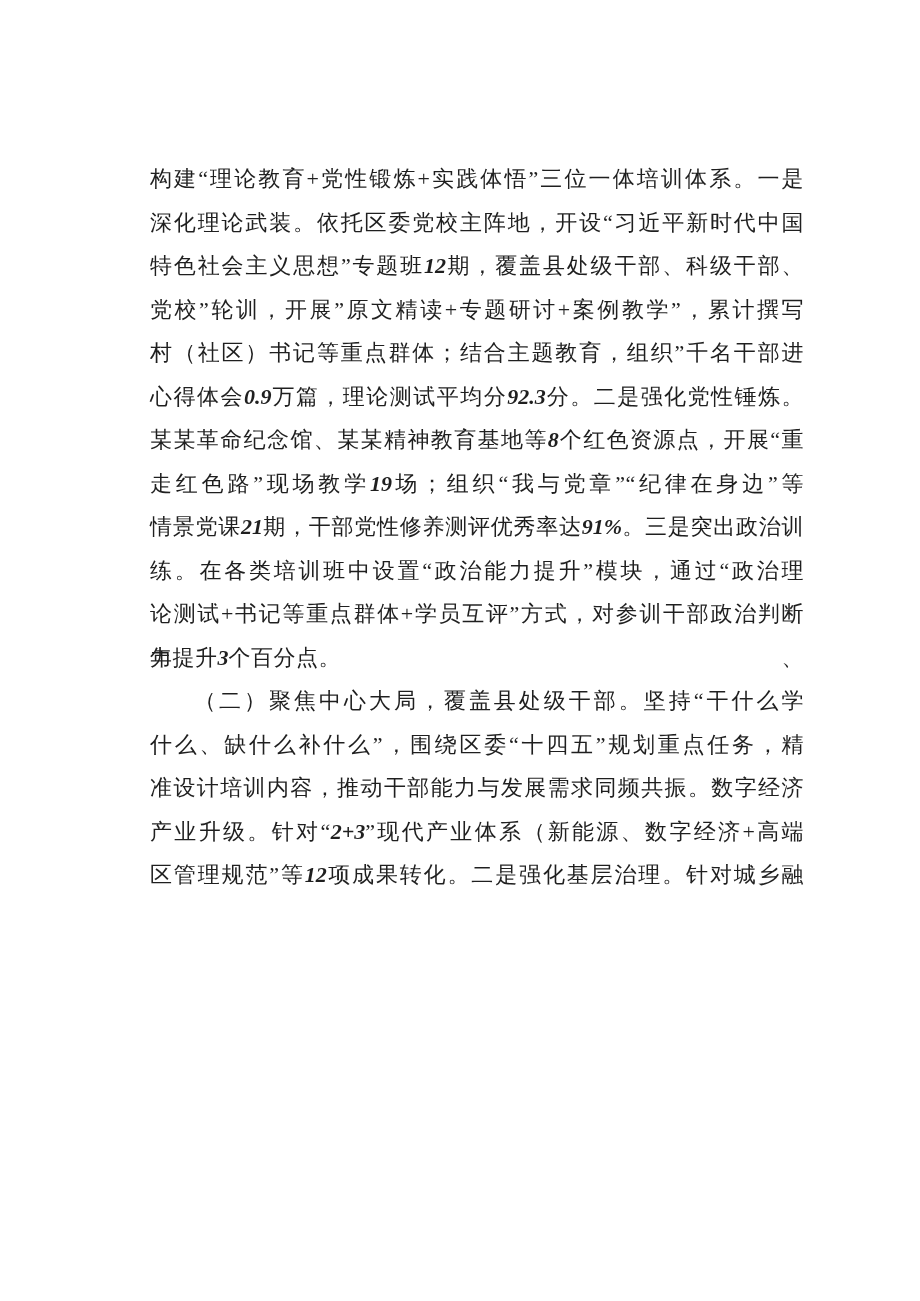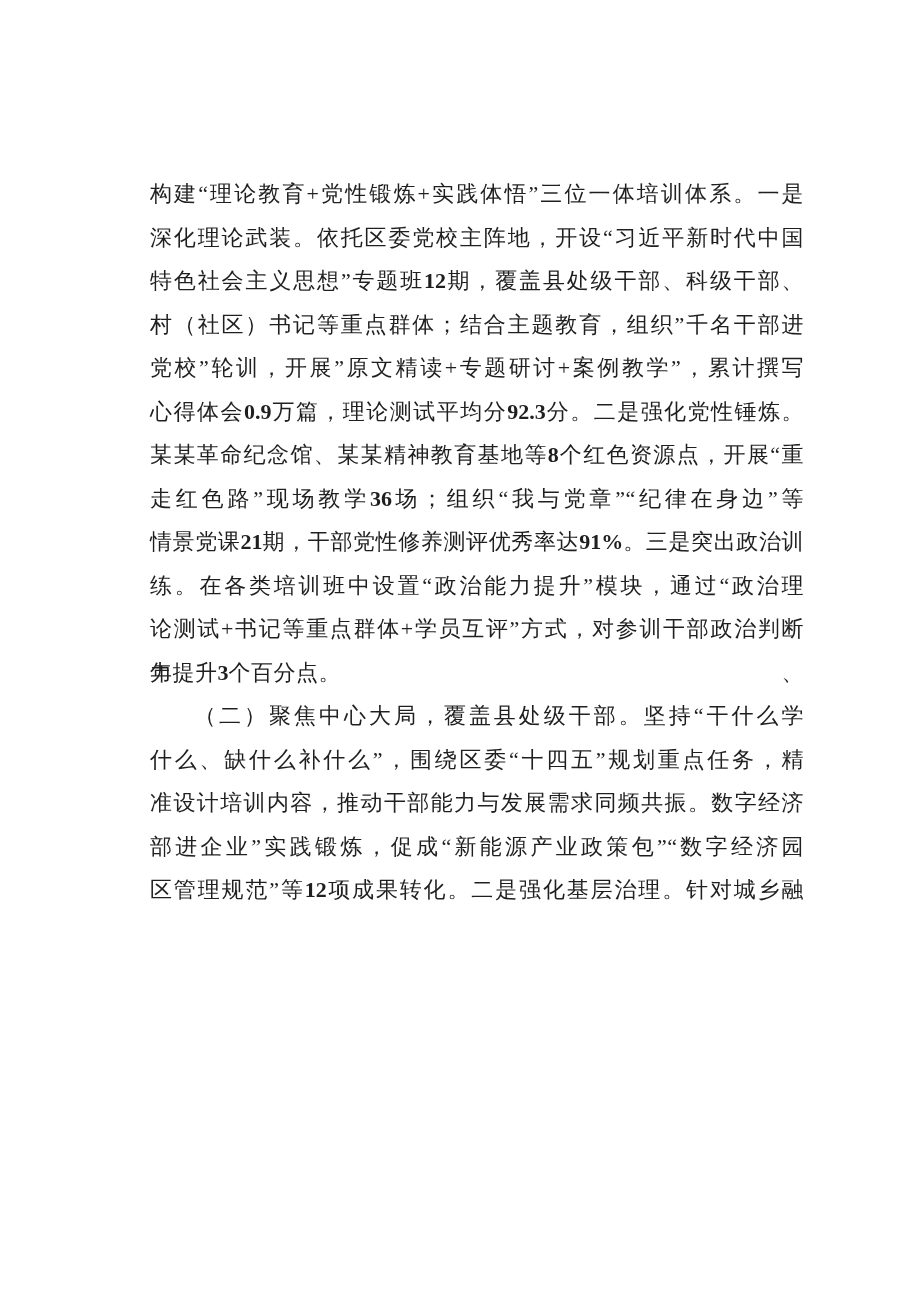--- a/index.html
+++ b/index.html
@@ -11,21 +11,21 @@
     position: relative;
     width: 920px;
     height: 1301px;
     background: #ffffff;
     overflow: hidden;
     font-family: "Liberation Serif", "DejaVu Serif", serif;
   }
   .text-block {
     position: absolute;
     left: 150px;
-    top: 172px;
+    top: 157px;
     width: 654px;
     color: #1f1f1f;
     font-size: 22px;
     line-height: 43.5px;
     letter-spacing: 0.5px;
   }
   .para {
     margin: 0;
     padding: 0;
   }
@@ -42,45 +42,46 @@
     text-indent: 2em;
   }
   .line.tight {
     letter-spacing: -0.6px;
   }
   
   .num {
     font-family: "Liberation Serif", "DejaVu Serif", serif;
     font-weight: 700;
     letter-spacing: 0;
+    font-style: italic;
   }
 </style>
 </head>
 <body>
 
 <div class="page" style="background: rgb(255, 255, 255);">
   <div class="text-block" style="color: rgb(31, 31, 31);">
 
     <div class="para">
       <div class="line">构建“理论教育+党性锻炼+实践体悟”三位一体培训体系。一是</div>
       <div class="line">深化理论武装。依托区委党校主阵地，开设“习近平新时代中国</div>
       <div class="line">特色社会主义思想”专题班<span class="num">12</span>期，覆盖县处级干部、科级干部、</div>
+      <div class="line">党校”轮训，开展”原文精读+专题研讨+案例教学”，累计撰写</div>
       <div class="line">村（社区）书记等重点群体；结合主题教育，组织”千名干部进</div>
-      <div class="line">党校”轮训，开展”原文精读+专题研讨+案例教学”，累计撰写</div>
       <div class="line">心得体会<span class="num">0.9</span>万篇，理论测试平均分<span class="num">92.3</span>分。二是强化党性锤炼。</div>
       <div class="line">某某革命纪念馆、某某精神教育基地等<span class="num">8</span>个红色资源点，开展“重</div>
-      <div class="line">走红色路”现场教学<span class="num">36</span>场；组织“我与党章”“纪律在身边”等</div>
+      <div class="line">走红色路”现场教学<span class="num">19</span>场；组织“我与党章”“纪律在身边”等</div>
       <div class="line">情景党课<span class="num">21</span>期，干部党性修养测评优秀率达<span class="num">91%</span>。三是突出政治训</div>
       <div class="line">练。在各类培训班中设置“政治能力提升”模块，通过“政治理</div>
       <div class="line">论测试+书记等重点群体+学员互评”方式，对参训干部政治判断力、</div>
       <div class="line last">年提升<span class="num">3</span>个百分点。</div>
     </div>
 
     <div class="para">
       <div class="line indent">（二）聚焦中心大局，覆盖县处级干部。坚持“干什么学</div>
       <div class="line">什么、缺什么补什么”，围绕区委“十四五”规划重点任务，精</div>
       <div class="line">准设计培训内容，推动干部能力与发展需求同频共振。数字经济</div>
-      <div class="line">部进企业”实践锻炼，促成“新能源产业政策包”“数字经济园</div>
+      <div class="line">产业升级。针对“<span class="num">2+3</span>”现代产业体系（新能源、数字经济+高端</div>
       <div class="line">区管理规范”等<span class="num">12</span>项成果转化。二是强化基层治理。针对城乡融</div>
     </div>
 
   </div>
 </div>
 
 </body></html>

